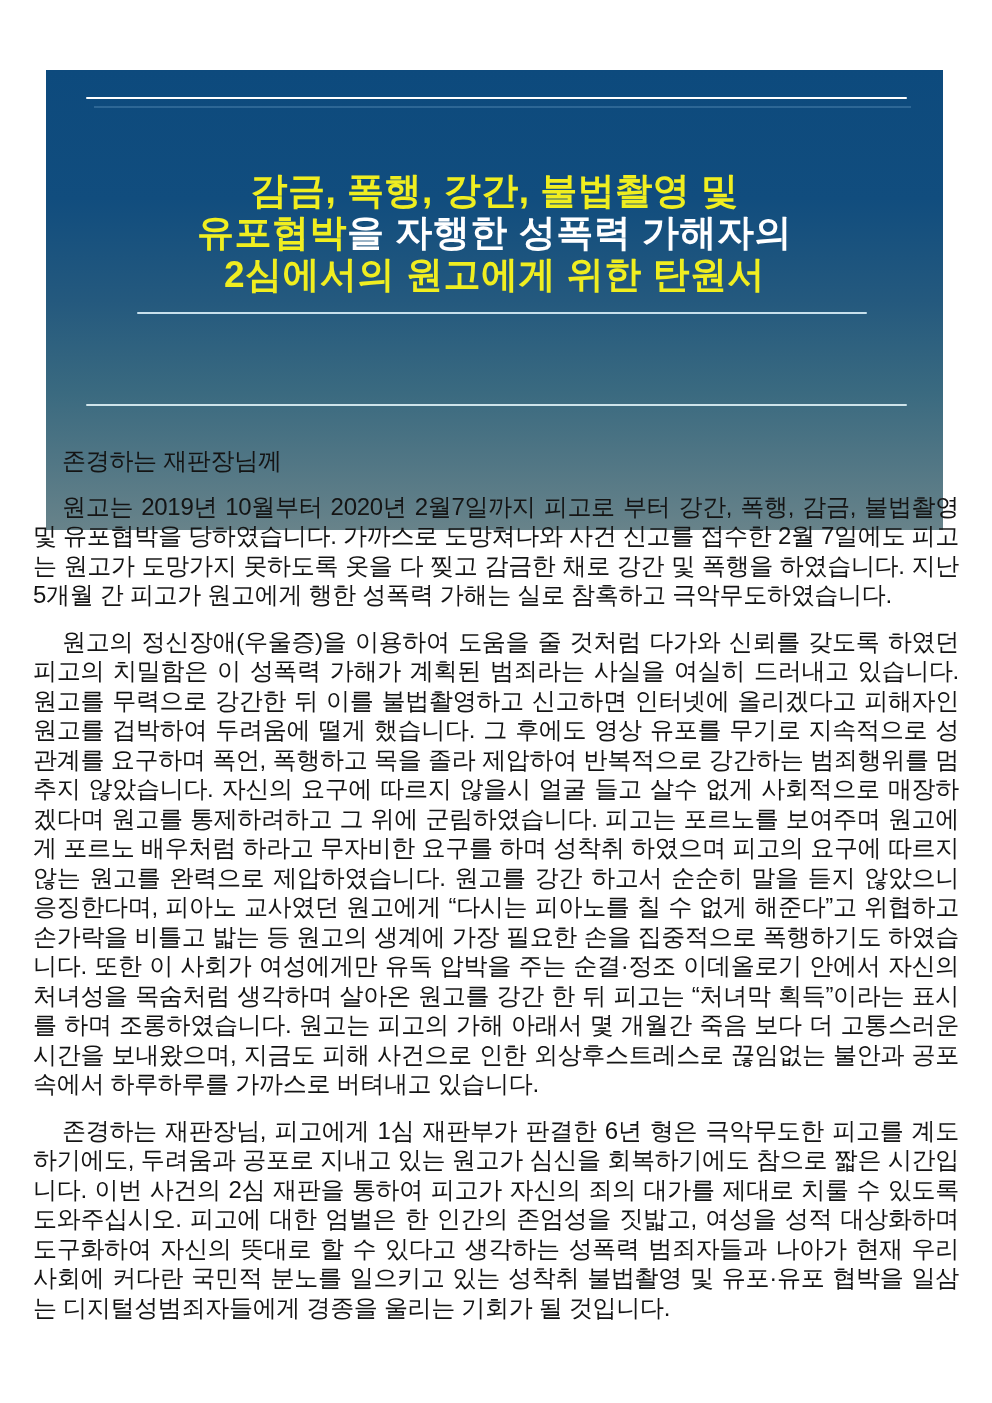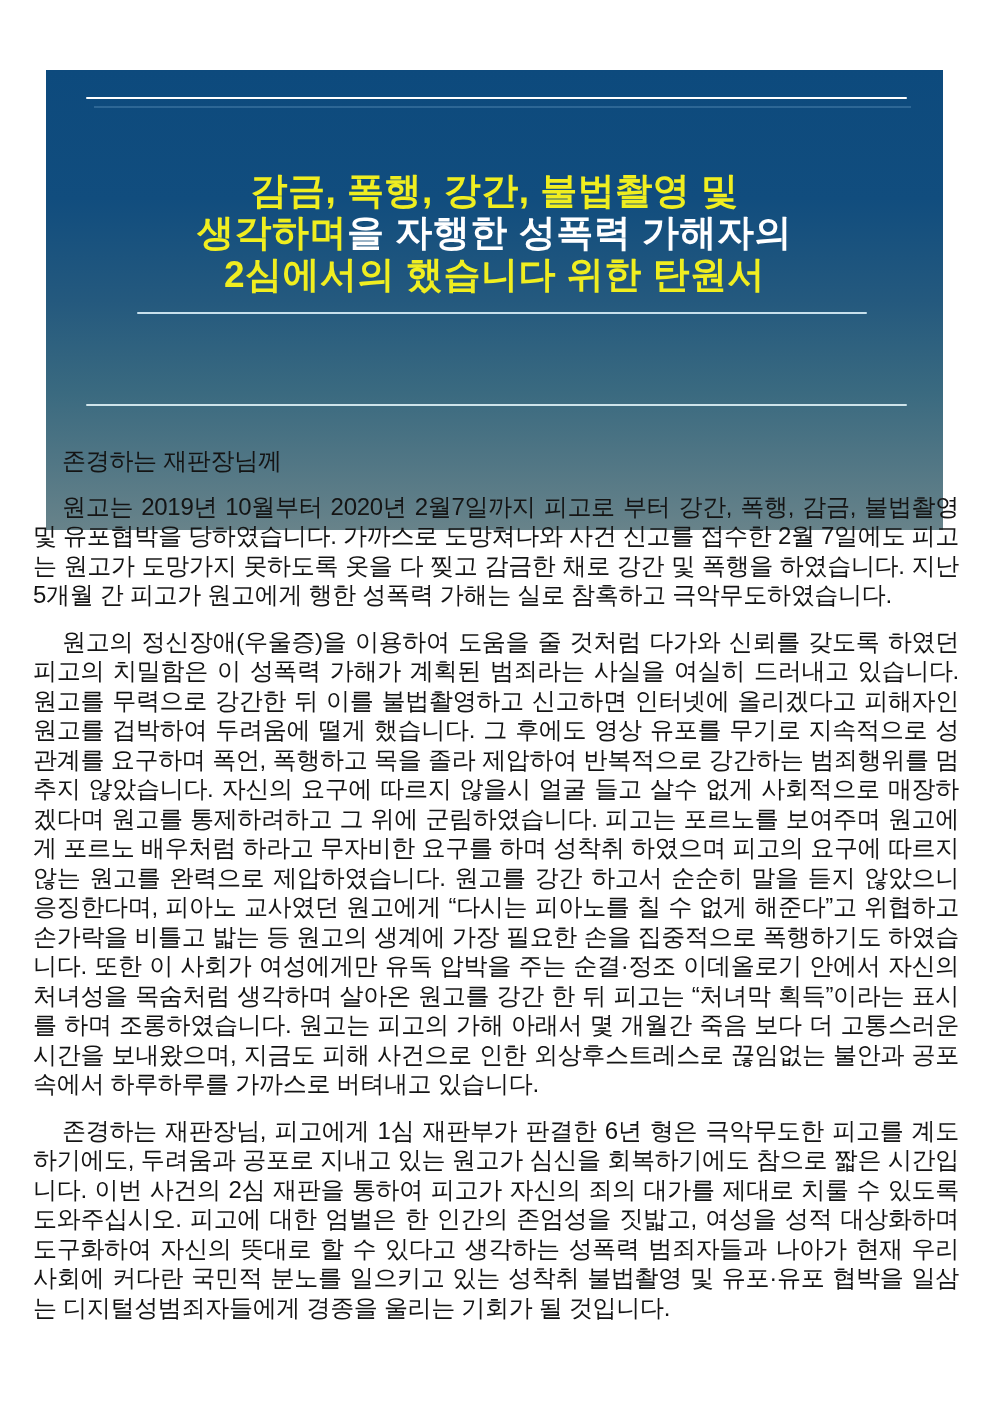--- a/index.html
+++ b/index.html
@@ -102,22 +102,22 @@
 </head>
 <body>
 
 <div class="page">
 
   <div class="banner">
     <div class="divider divider-top"></div>
 
     <div class="banner-title">
       <div><span class="hl">감금, 폭행, 강간, 불법촬영 및</span></div>
-      <div><span class="hl">생각하며</span><span class="pl">을 자행한 성폭력 가해자의</span></div>
-      <div><span class="hl">2심에서의 했습니다 위한 탄원서</span></div>
+      <div><span class="hl">유포협박</span><span class="pl">을 자행한 성폭력 가해자의</span></div>
+      <div><span class="hl">2심에서의 원고에게 위한 탄원서</span></div>
     </div>
 
     <div class="divider divider-mid"></div>
     <div class="divider divider-bottom"></div>
   </div>
 
   <div class="letter">
     <p class="salutation">존경하는 재판장님께</p>
     <p>원고는 2019년 10월부터 2020년 2월7일까지 피고로 부터 강간, 폭행, 감금, 불법촬영 및 유포협박을 당하였습니다. 가까스로 도망쳐나와 사건 신고를 접수한 2월 7일에도 피고는 원고가 도망가지 못하도록 옷을 다 찢고 감금한 채로 강간 및 폭행을 하였습니다. 지난 5개월 간 피고가 원고에게 행한 성폭력 가해는 실로 참혹하고 극악무도하였습니다.</p>
     <p>원고의 정신장애(우울증)을 이용하여 도움을 줄 것처럼 다가와 신뢰를 갖도록 하였던 피고의 치밀함은 이 성폭력 가해가 계획된 범죄라는 사실을 여실히 드러내고 있습니다. 원고를 무력으로 강간한 뒤 이를 불법촬영하고 신고하면 인터넷에 올리겠다고 피해자인 원고를 겁박하여 두려움에 떨게 했습니다. 그 후에도 영상 유포를 무기로 지속적으로 성관계를 요구하며 폭언, 폭행하고 목을 졸라 제압하여 반복적으로 강간하는 범죄행위를 멈추지 않았습니다. 자신의 요구에 따르지 않을시 얼굴 들고 살수 없게 사회적으로 매장하겠다며 원고를 통제하려하고 그 위에 군림하였습니다. 피고는 포르노를 보여주며 원고에게 포르노 배우처럼 하라고 무자비한 요구를 하며 성착취 하였으며 피고의 요구에 따르지 않는 원고를 완력으로 제압하였습니다. 원고를 강간 하고서 순순히 말을 듣지 않았으니 응징한다며, 피아노 교사였던 원고에게 “다시는 피아노를 칠 수 없게 해준다”고 위협하고 손가락을 비틀고 밟는 등 원고의 생계에 가장 필요한 손을 집중적으로 폭행하기도 하였습니다. 또한 이 사회가 여성에게만 유독 압박을 주는 순결·정조 이데올로기 안에서 자신의 처녀성을 목숨처럼 생각하며 살아온 원고를 강간 한 뒤 피고는 “처녀막 획득”이라는 표시를 하며 조롱하였습니다. 원고는 피고의 가해 아래서 몇 개월간 죽음 보다 더 고통스러운 시간을 보내왔으며, 지금도 피해 사건으로 인한 외상후스트레스로 끊임없는 불안과 공포 속에서 하루하루를 가까스로 버텨내고 있습니다.</p>

